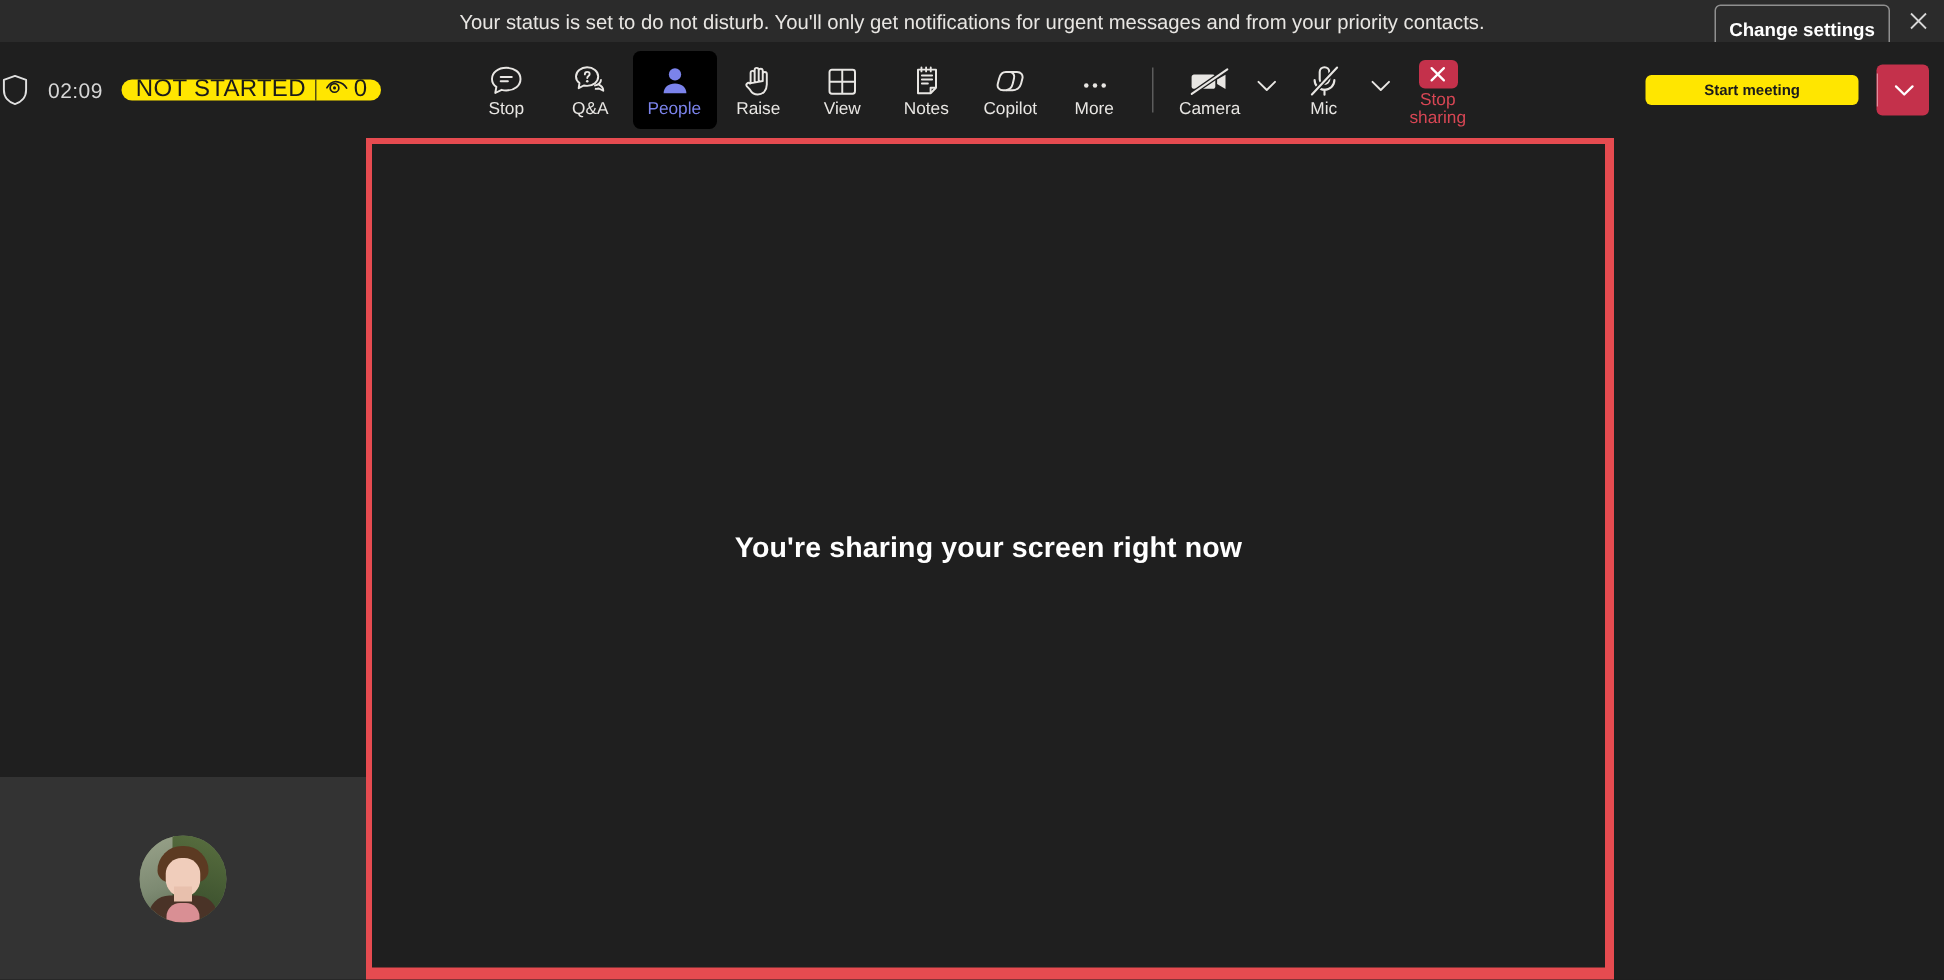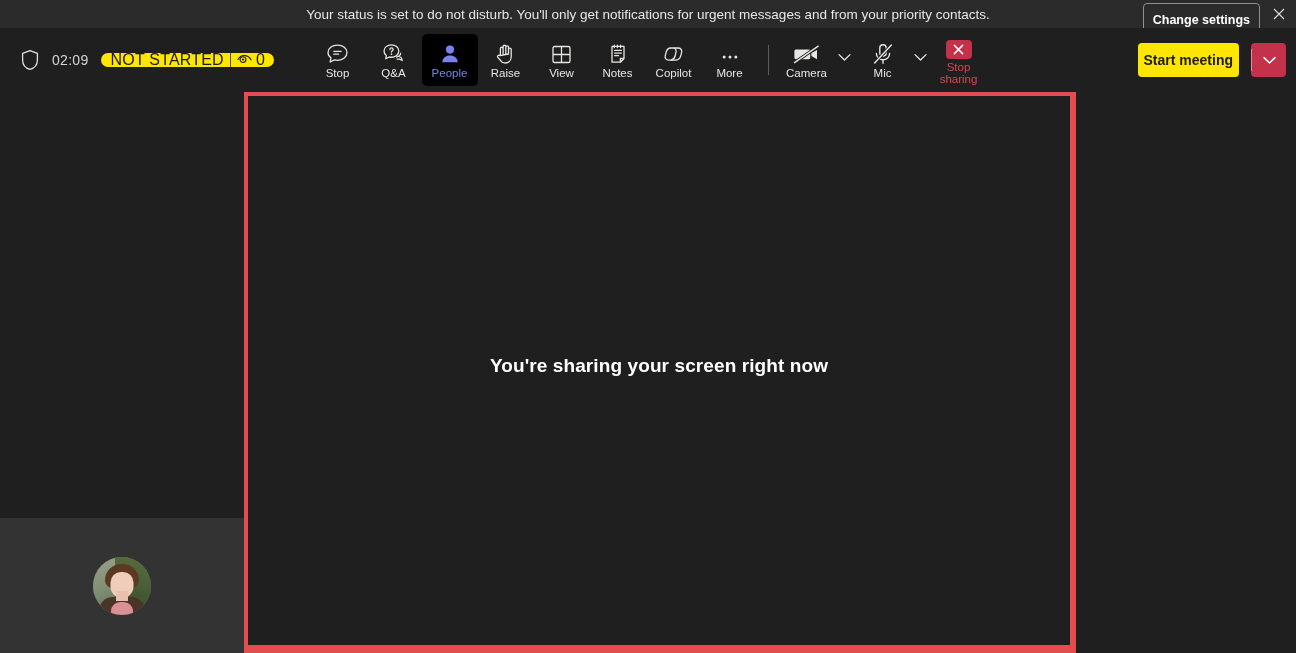--- a/index.html
+++ b/index.html
@@ -53,21 +53,21 @@
 
   
   #toolbar {
     position: absolute;
     left: 0; top: 28px;
     width: 1296px; height: 64px;
     background: #1f1f1f;
   }
   #toolbar-left {
     position: absolute;
-    left: 20px; top: 0; height: 64px;
+    left: 0; top: 0; height: 64px;
     display: flex; align-items: center; gap: 12px;
   }
   #shield-icon { width: 20px; height: 22px; display: block; }
   #meeting-timer { color: #d6d6d6; font-size: 14px; letter-spacing: .3px; }
   #status-badge {
     display: flex; align-items: center;
     height: 14px;
     background: #ffe600;
     border-radius: 11px;
     padding: 0 9px 0 10px;
@@ -134,25 +134,25 @@
     line-height: 1;
   }
 
   
   #toolbar-right {
     position: absolute;
     right: 10px; top: 0; height: 64px;
     display: flex; align-items: center; gap: 12px;
   }
   #start-meeting-button {
-    height: 34px;
-    padding: 0 6px;
+    height: 20px;
+    padding: 0 39px;
     background: #ffe600;
     color: #1b1b1b;
-    font-size: 14px;
+    font-size: 10px;
     font-weight: bold;
     border: none; border-radius: 4px;
     cursor: pointer;
     font-family: "Liberation Sans", sans-serif;
   }
   #leave-group {
     display: flex; align-items: stretch;
     height: 34px;
     background: #c4314b;
     border-radius: 4px;

